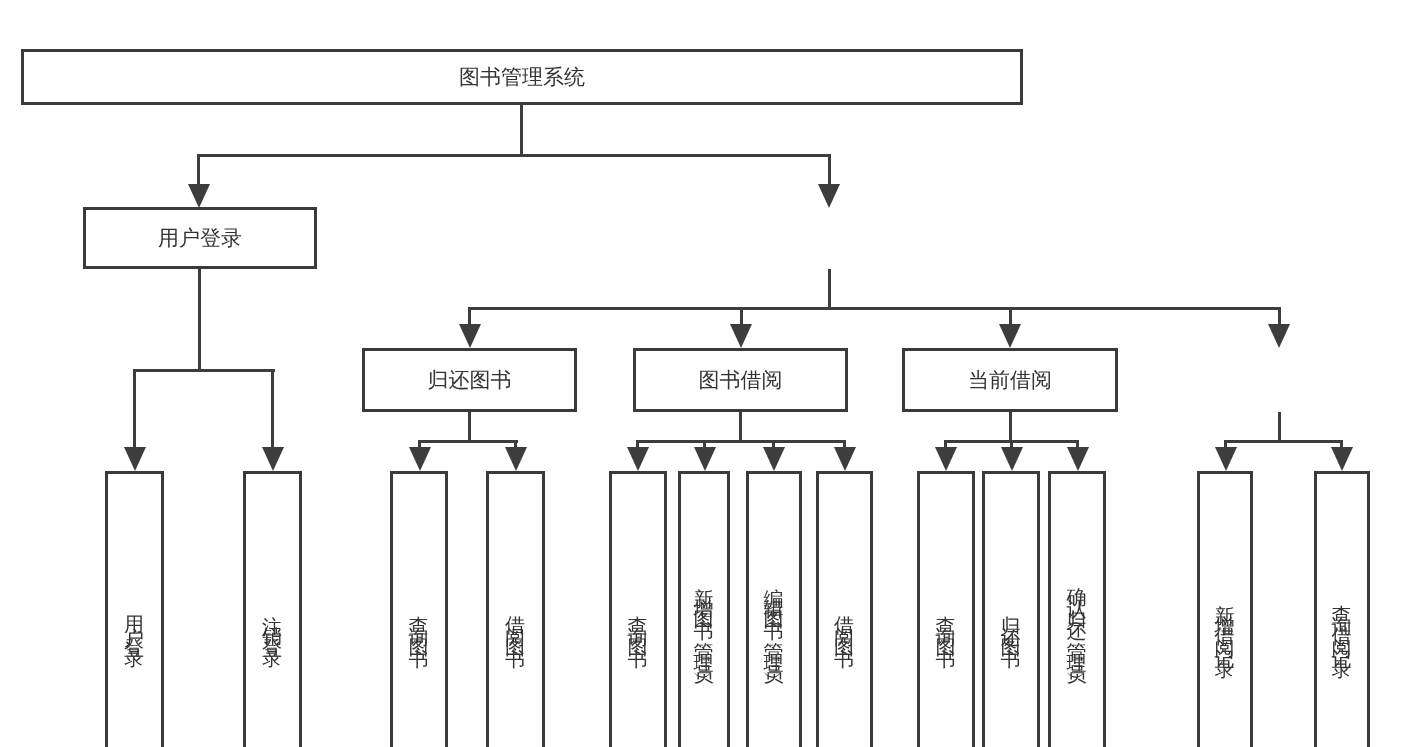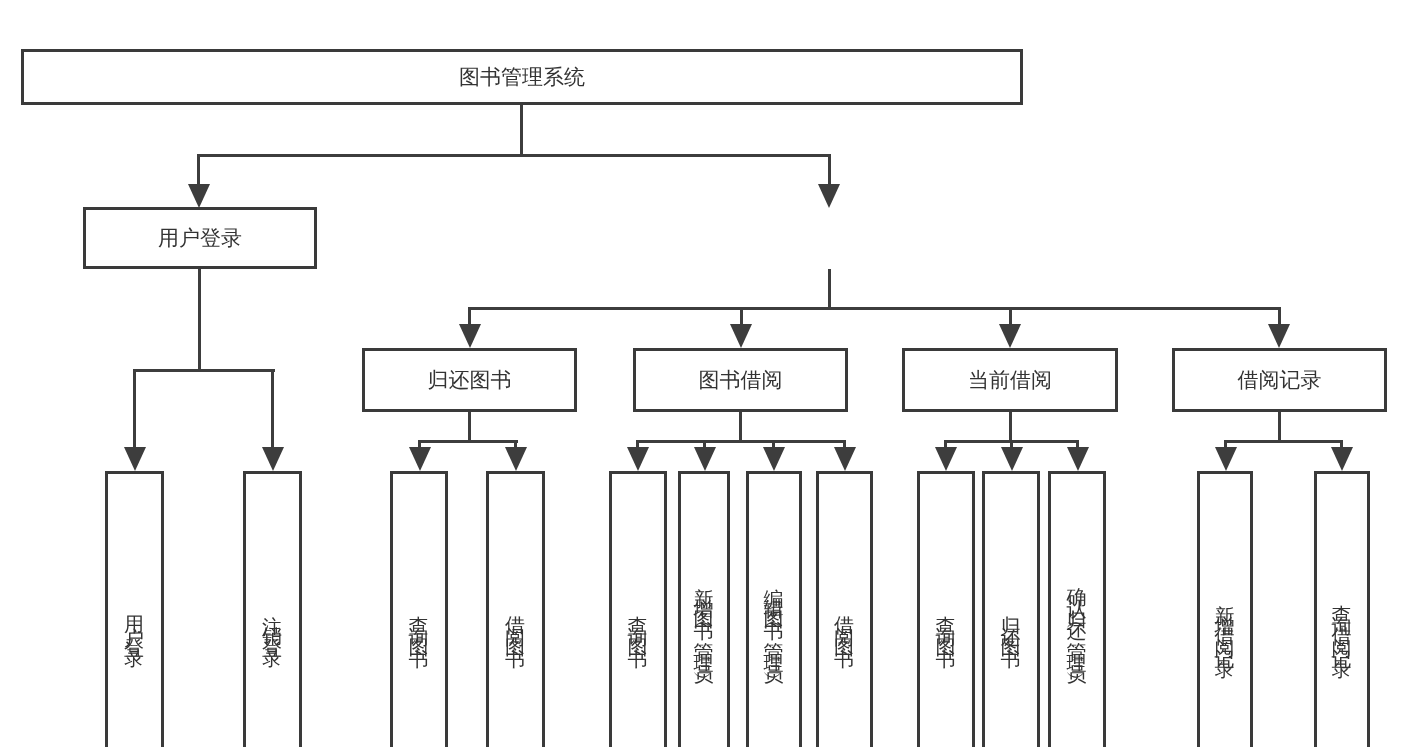--- a/index.html
+++ b/index.html
@@ -58,21 +58,20 @@
   <div class="vl" style="left:740px;top:271px;height:20px"></div>
   <div class="tri" style="left:730px;top:288px"></div>
   <div class="vl" style="left:1009px;top:271px;height:20px"></div>
   <div class="tri" style="left:999px;top:288px"></div>
   <div class="vl" style="left:1278px;top:271px;height:20px"></div>
   <div class="tri" style="left:1268px;top:288px"></div>
 
   <div class="box" style="left:362px;top:312px;width:215px;height:64px">归还图书</div>
   <div class="box" style="left:902px;top:312px;width:216px;height:64px">当前借阅</div>
   <div class="box" style="left:633px;top:312px;width:215px;height:64px">图书借阅</div>
-  <div class="box" style="left:1172px;top:312px;width:215px;height:64px">借阅记录</div>
 
   <div class="vl" style="left:468px;top:376px;height:31px"></div>
   <div class="hl" style="left:418px;top:404px;width:100px"></div>
   <div class="vl" style="left:418px;top:404px;height:10px"></div>
   <div class="tri" style="left:409px;top:411px"></div>
   <div class="vl" style="left:514px;top:404px;height:10px"></div>
   <div class="tri" style="left:505px;top:411px"></div>
 
   <div class="vl" style="left:739px;top:376px;height:31px"></div>
   <div class="hl" style="left:636px;top:404px;width:210px"></div>

